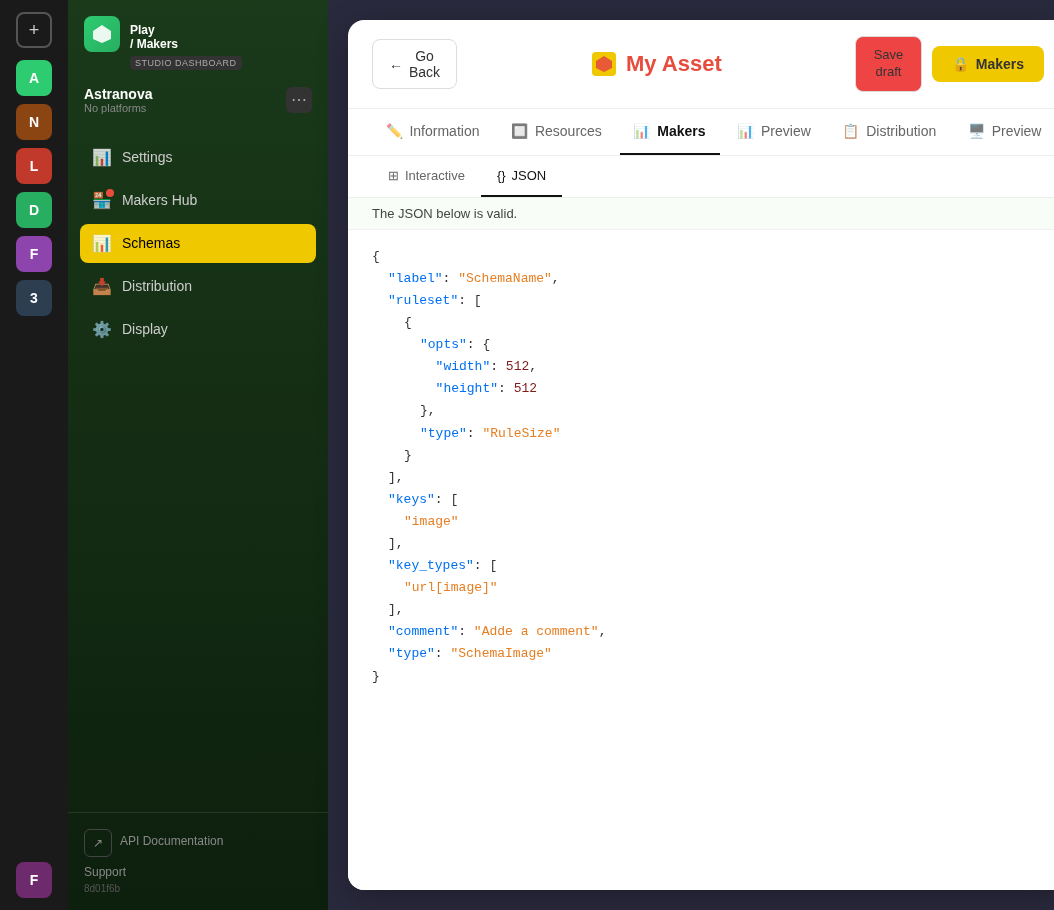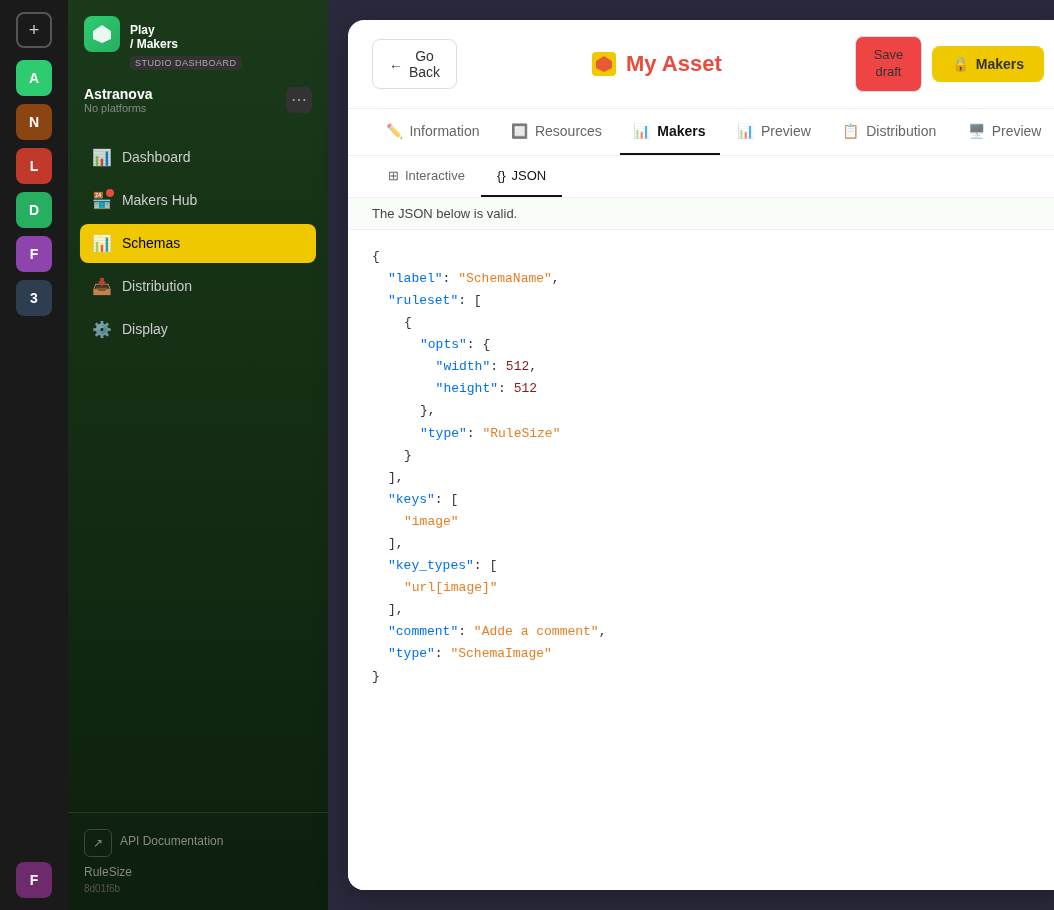--- a/index.html
+++ b/index.html
@@ -341,21 +341,21 @@
     <div>
       <div class="sidebar-username">Astranova</div>
       <div class="sidebar-subtitle">No platforms</div>
     </div>
     <div class="sidebar-menu-btn">⋯</div>
   </div>
 
   <div class="sidebar-nav">
     <div class="nav-item">
       <span class="nav-icon">📊</span>
-      <span>Dashboard</span>
+      <span>Settings</span>
     </div>
     <div class="nav-item" style="position:relative;">
       <span class="nav-icon">🏪</span>
       <span>Makers Hub</span>
       <span style="width:8px;height:8px;background:#e74c3c;border-radius:50%;position:absolute;top:8px;left:26px;"></span>
     </div>
     <div class="nav-item active">
       <span class="nav-icon">📊</span>
       <span>Schemas</span>
     </div>
@@ -367,21 +367,21 @@
       <span class="nav-icon">⚙️</span>
       <span>Display</span>
     </div>
   </div>
 
   <div class="sidebar-bottom">
     <div class="sidebar-api-section">
       <div class="sidebar-api-icon">↗</div>
       <span class="sidebar-link">API Documentation</span>
     </div>
-    <span class="sidebar-link">RuleSize</span>
+    <span class="sidebar-link">Support</span>
     <div class="sidebar-user-hash">8d01f6b</div>
   </div>
 </div>
 
 <div class="main-content">
   <div class="card">
 
     <div class="card-header">
       <button class="back-btn">
         <span>←</span>

